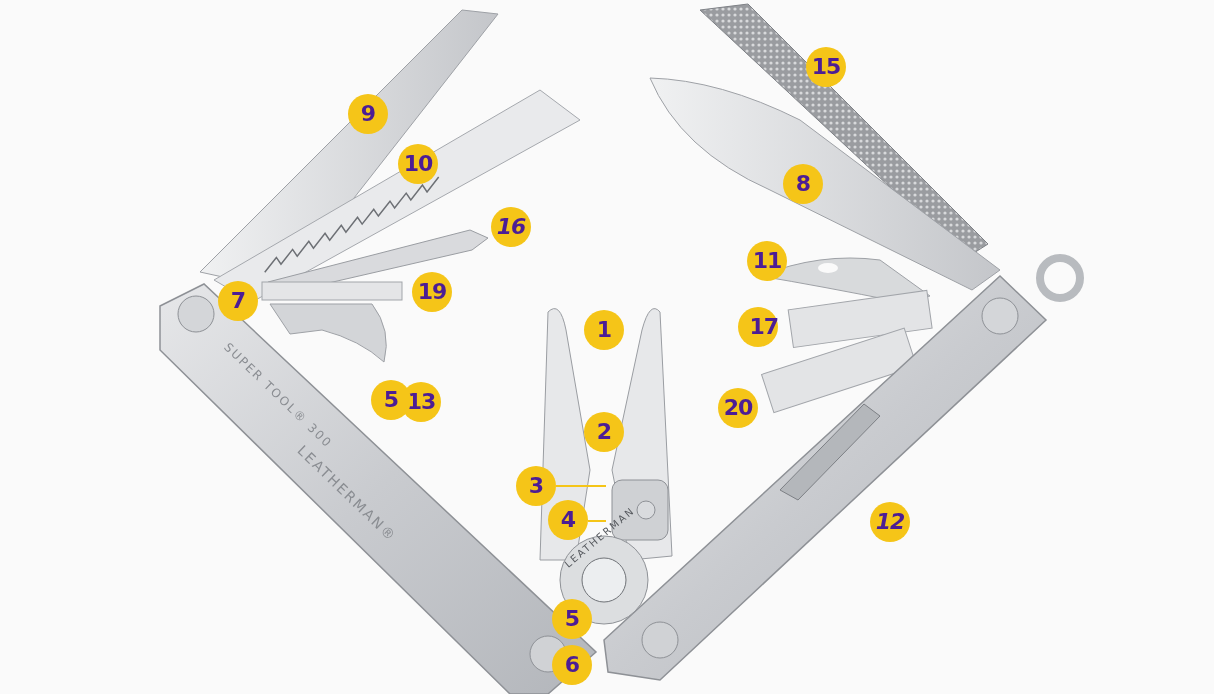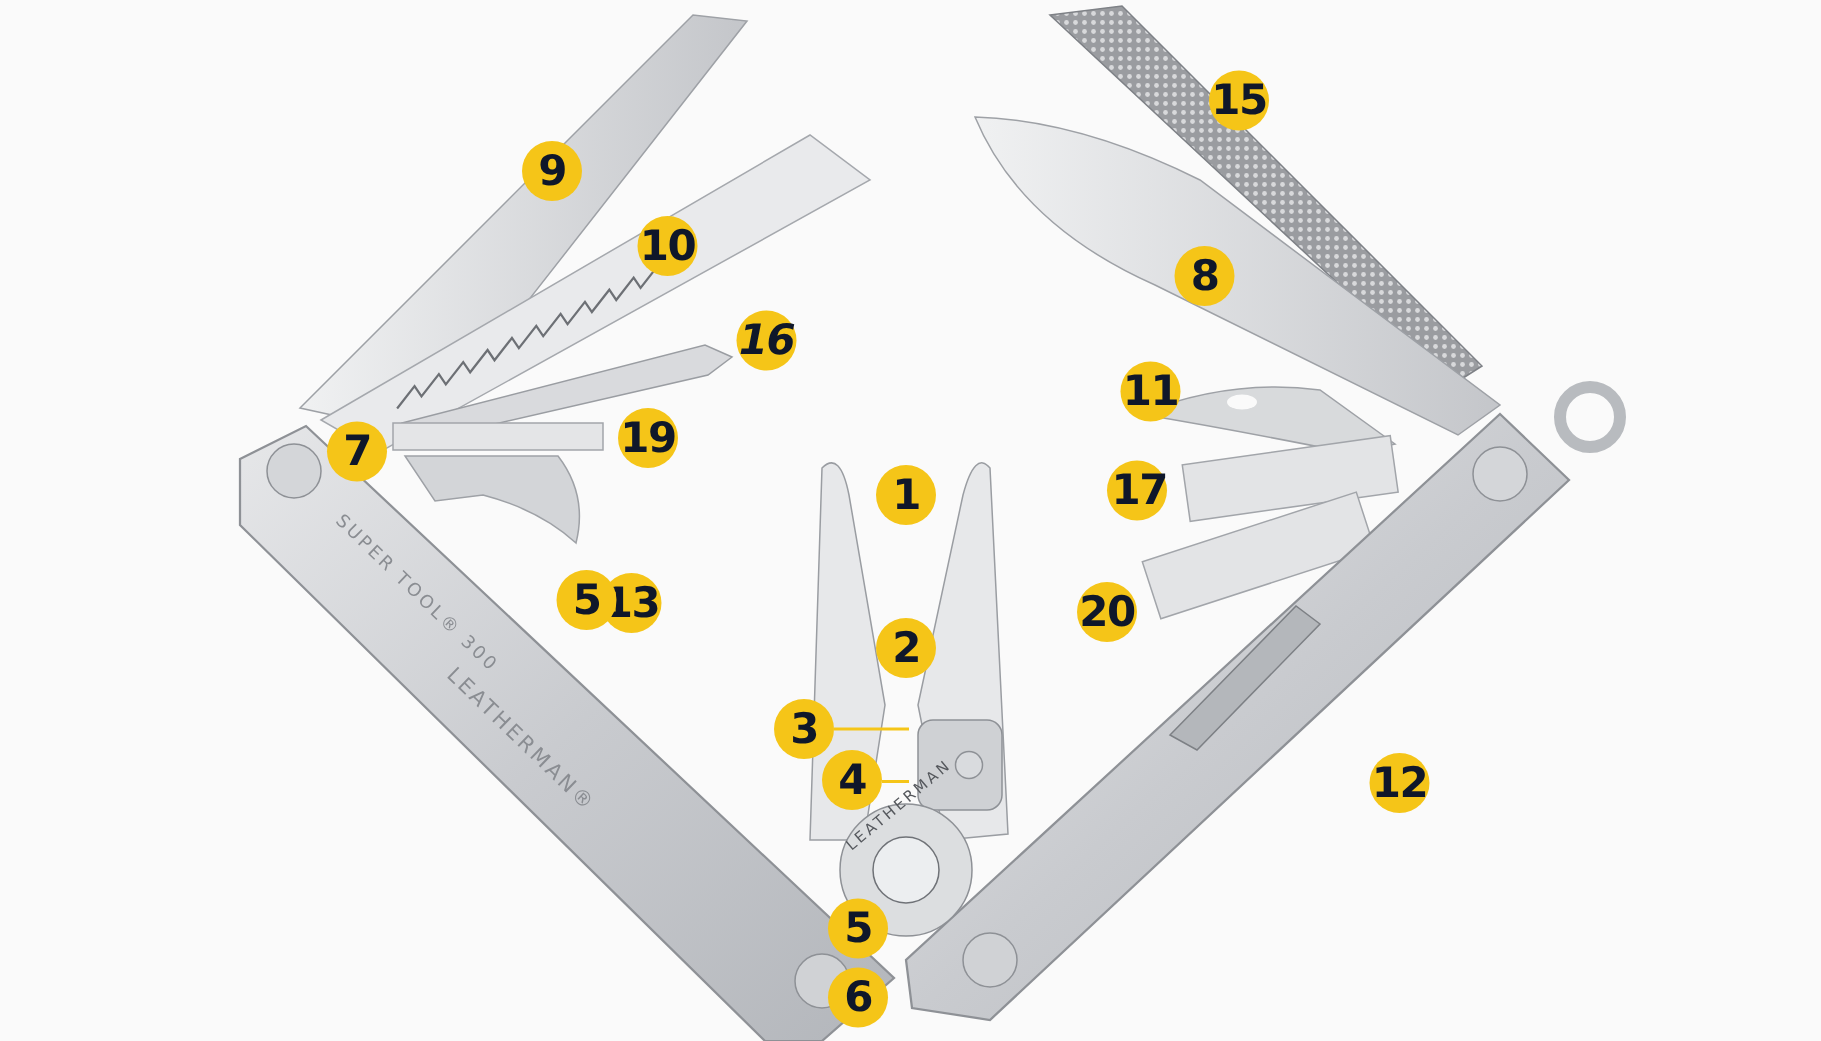--- a/index.html
+++ b/index.html
@@ -1,20 +1,20 @@
 <!DOCTYPE html>
 <html><head>
 <meta charset="utf-8">
 <style>
   html,body{margin:0;padding:0;}
   body{width:1214px;height:694px;background:#fafafa;overflow:hidden;position:relative;font-family:"Liberation Sans",sans-serif;}
   #stage{position:absolute;left:0;top:0;width:1214px;height:694px;}
   svg.tool{position:absolute;left:0;top:0;}
   .badge{position:absolute;width:40px;height:40px;margin-left:-20px;margin-top:-20px;border-radius:50%;
-    background:#f5c518;color:#0f172a;font-weight:bold;font-size:28px;line-height:40px;text-align:center;
+    background:#f5c518;color:#4c1d95;font-weight:bold;font-size:22px;line-height:40px;text-align:center;
     font-family:"DejaVu Sans",sans-serif;letter-spacing:-1px;}
   .leader{position:absolute;height:2px;background:#f5c518;}
   .engrave{position:absolute;color:#8a8d92;font-size:14px;letter-spacing:2px;transform-origin:left center;white-space:nowrap;font-family:"DejaVu Sans",sans-serif;}
 </style>
 </head>
 <body>
 
 <div id="stage">
 
 <svg class="tool" width="1214" height="694" viewBox="0 0 1214 694">
@@ -93,23 +93,23 @@
 
 <div class="badge" style="left:604px;top:330px;">1</div>
 <div class="badge" style="left:604px;top:432px;">2</div>
 <div class="badge" style="left:536px;top:486px;">3</div>
 <div class="badge" style="left:568px;top:520px;">4</div>
 <div class="badge" style="left:572px;top:619px;">5</div>
 <div class="badge" style="left:572px;top:665px;">6</div>
 <div class="badge" style="left:238px;top:301px;">7</div>
 <div class="badge" style="left:803px;top:184px;">8</div>
 <div class="badge" style="left:368px;top:114px;">9</div>
-<div class="badge" style="left:445px;top:164px;">10</div>
+<div class="badge" style="left:418px;top:164px;">10</div>
 <div class="badge" style="left:735px;top:261px;margin-left:12px;">11</div>
-<div class="badge" style="left:933px;top:522px;">12</div>
+<div class="badge" style="left:890px;top:522px;font-style:italic;">12</div>
 <div class="badge" style="left:421px;top:354px;margin-top:28px;">13</div>
 <div class="badge" style="left:391px;top:400px;">5</div>
 <div class="badge" style="left:826px;top:67px;">15</div>
 <div class="badge" style="left:511px;top:227px;font-style:italic;">16</div>
 <div class="badge" style="left:758px;top:327px;text-align:right;">17</div>
 <div class="badge" style="left:738px;top:408px;">20</div>
 <div class="badge" style="left:432px;top:292px;">19</div>
 
 </div>
 

